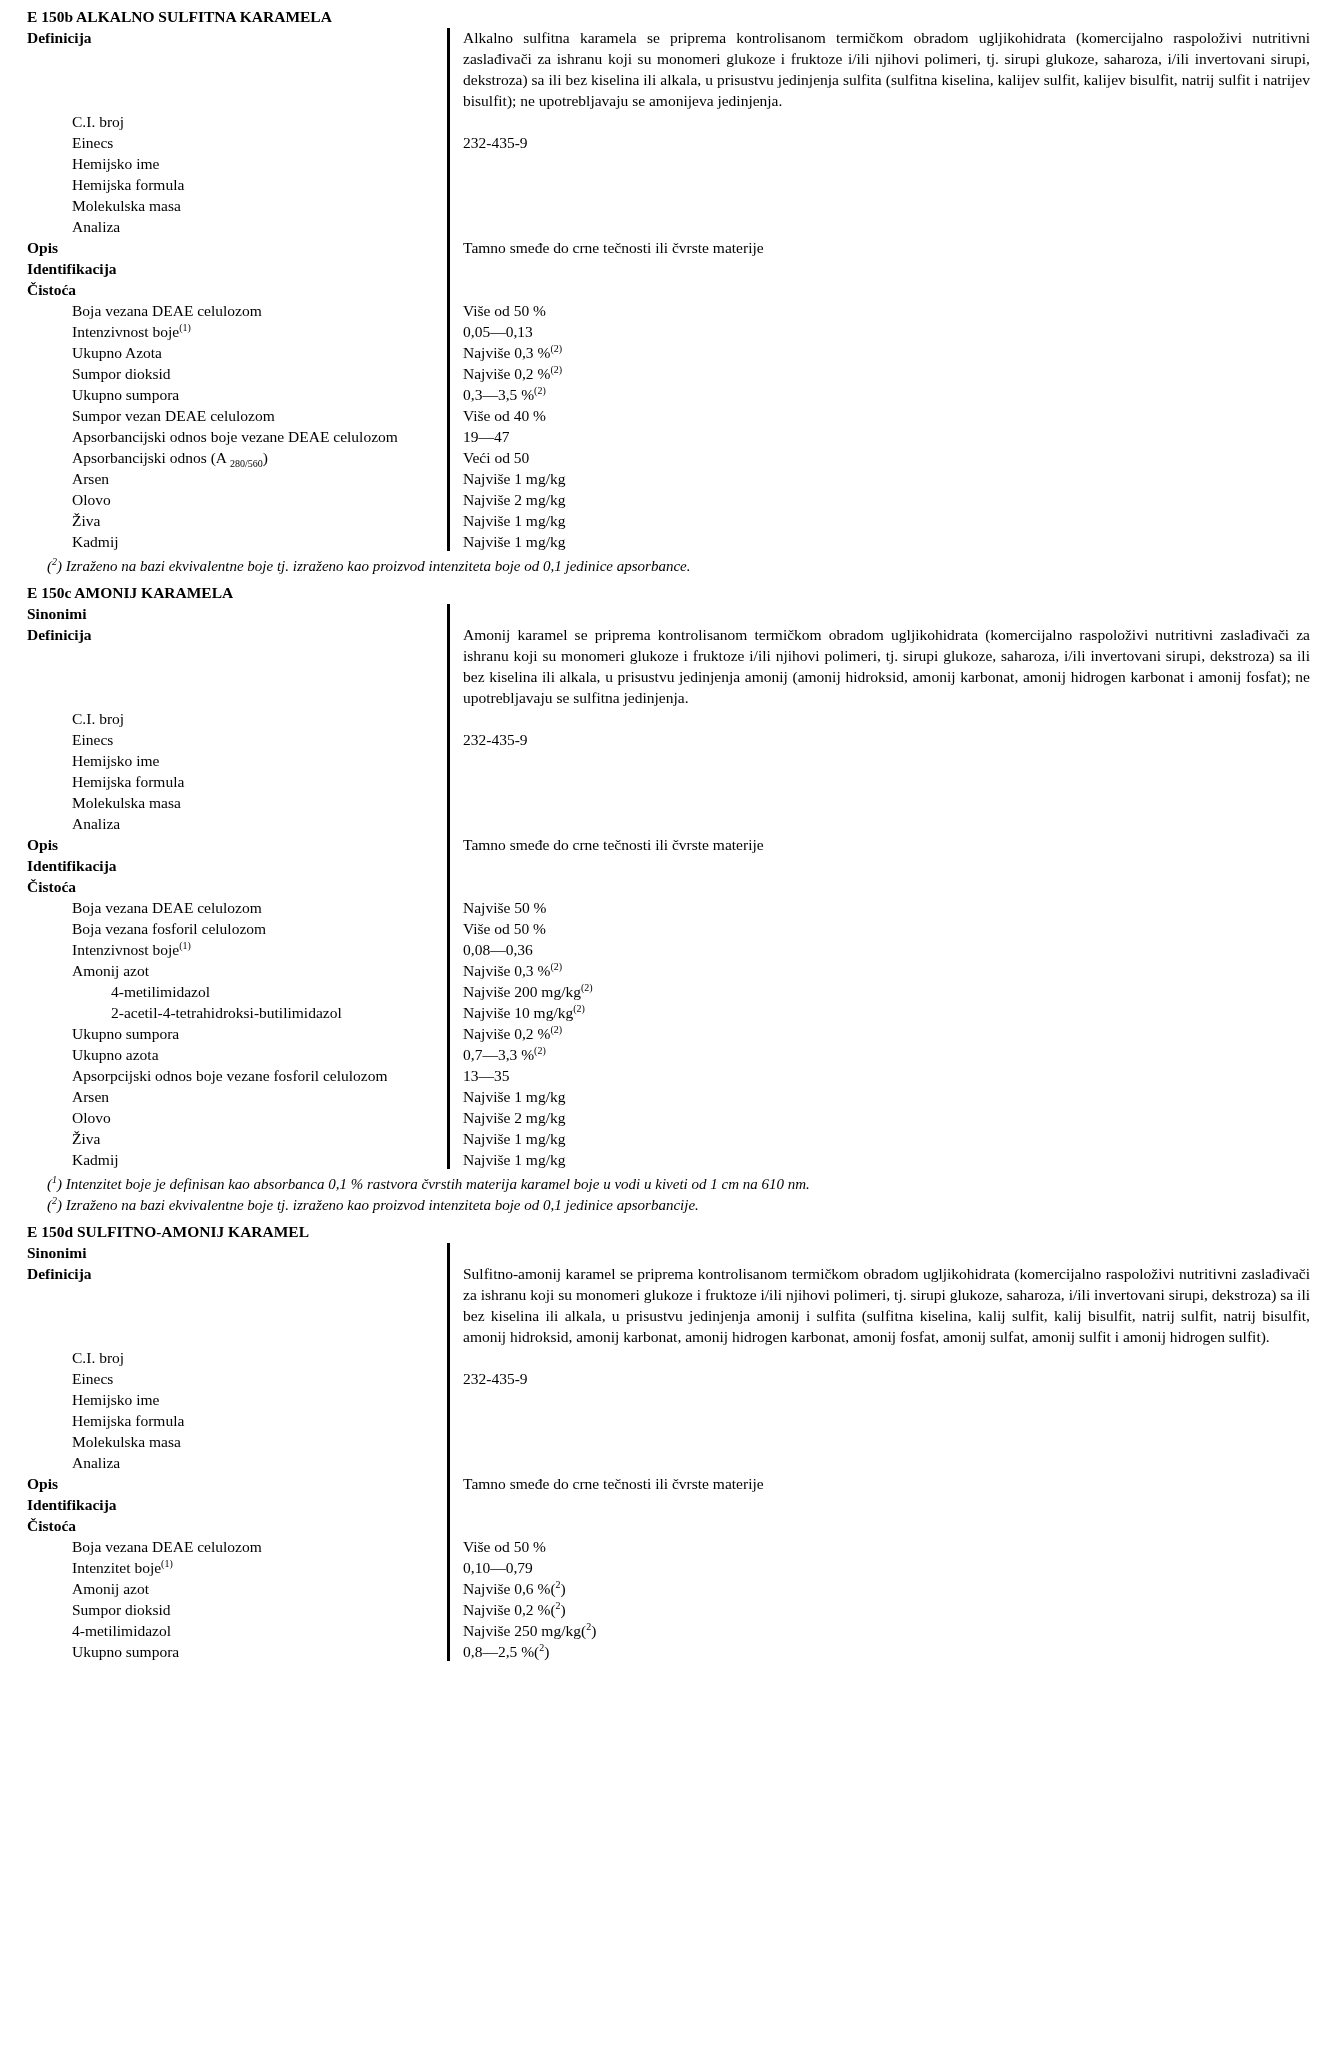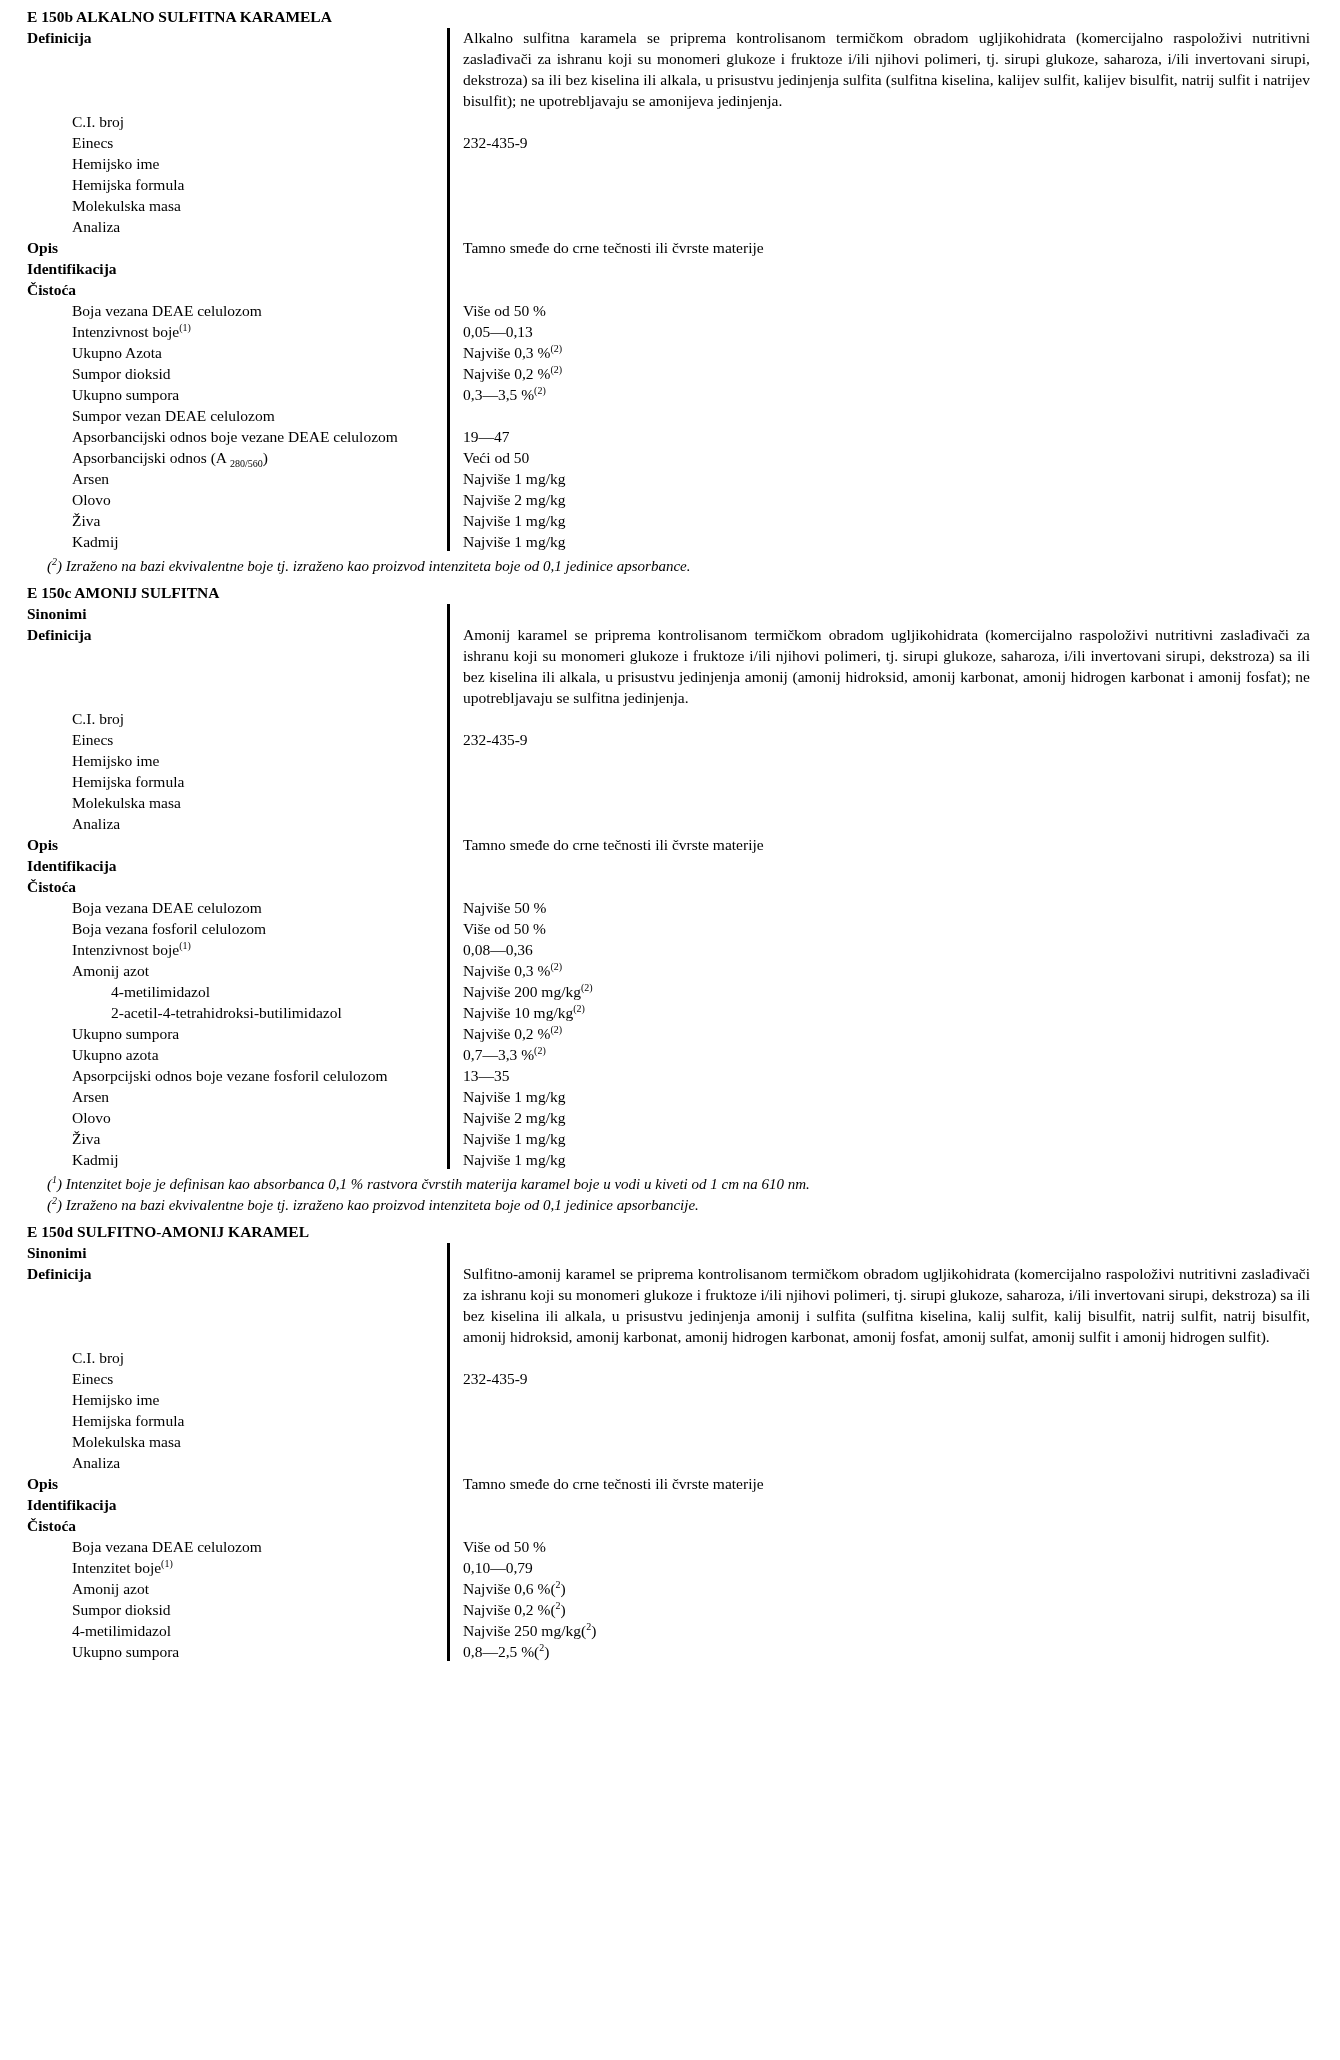--- a/index.html
+++ b/index.html
@@ -135,20 +135,21 @@
           <div class="row">
             <div class="label italic ind1">Sumpor dioksid</div>
             <div class="value">Najviše 0,2 %<sup>(2)</sup></div>
           </div>
           <div class="row">
             <div class="label italic ind1">Ukupno sumpora</div>
             <div class="value">0,3—3,5 %<sup>(2)</sup></div>
           </div>
           <div class="row">
             <div class="label italic ind1">Sumpor vezan DEAE celulozom</div>
+            <div class="value">Više od 40 %</div>
           </div>
           <div class="row">
             <div class="label italic ind1">Apsorbancijski odnos boje vezane DEAE celulozom</div>
             <div class="value">19—47</div>
           </div>
           <div class="row">
             <div class="label italic ind1">Apsorbancijski odnos (A <sub>280/560</sub>)</div>
             <div class="value">Veći od 50</div>
           </div>
           <div class="row">
@@ -166,21 +167,21 @@
           <div class="row">
             <div class="label italic ind1">Kadmij</div>
             <div class="value">Najviše 1 mg/kg</div>
           </div>
         </div>
         <div class="footnotes">
           <div class="footnote">(<sup>2</sup>) Izraženo na bazi ekvivalentne boje tj. izraženo kao proizvod intenziteta boje od 0,1 jedinice apsorbance.</div>
         </div>
       </section>
       <section class="entry">
-        <div class="entry-title">E 150c AMONIJ SULFITNA</div>
+        <div class="entry-title">E 150c AMONIJ KARAMELA</div>
         <div class="rows">
           <div class="divider"></div>
           <div class="row">
             <div class="label bold ind0">Sinonimi</div>
             <div class="value"></div>
           </div>
           <div class="row">
             <div class="label bold ind0">Definicija</div>
             <div class="value justify">Amonij karamel se priprema kontrolisanom termičkom obradom ugljikohidrata (komercijalno raspoloživi nutritivni zaslađivači za ishranu koji su monomeri glukoze i fruktoze i/ili njihovi polimeri, tj. sirupi glukoze, saharoza, i/ili invertovani sirupi, dekstroza) sa ili bez kiselina ili alkala, u prisustvu jedinjenja amonij (amonij hidroksid, amonij karbonat, amonij hidrogen karbonat i amonij fosfat); ne upotrebljavaju se sulfitna jedinjenja.</div>
           </div>

